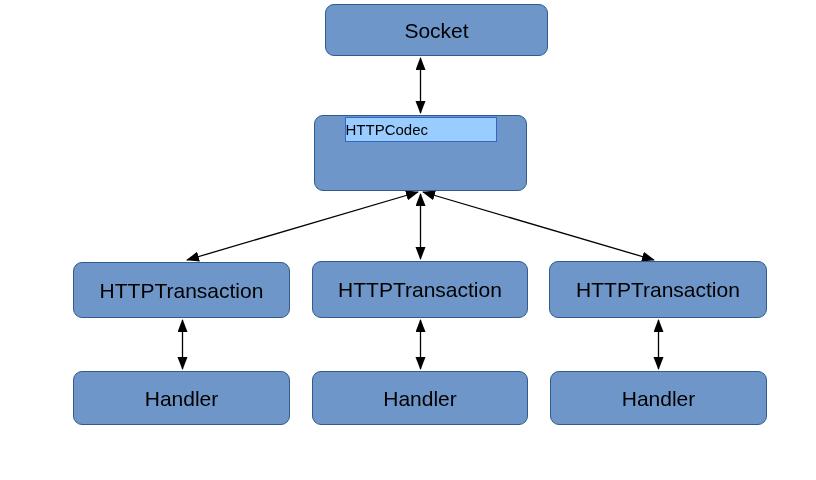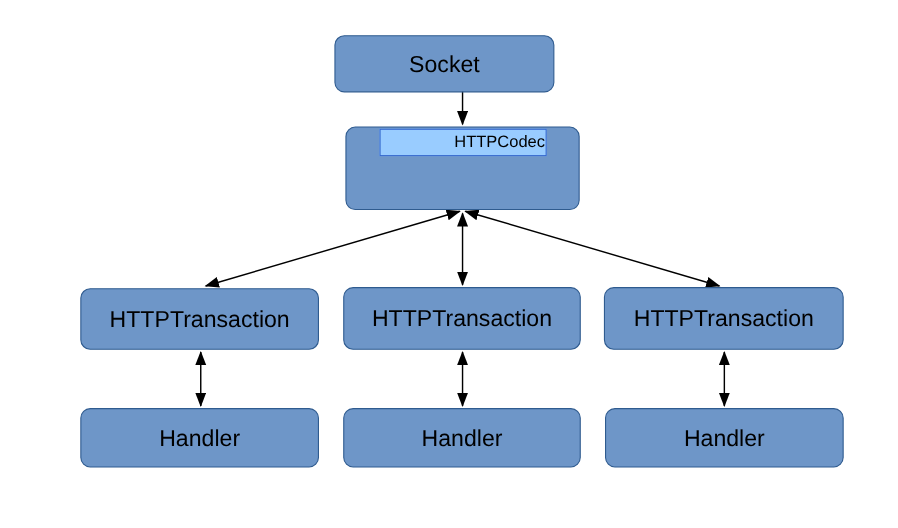--- a/index.html
+++ b/index.html
@@ -36,35 +36,35 @@
     background: var(--node-fill, #6e96c8);
     border: 1.5px solid var(--node-border, #2f5b8f);
     border-radius: 9px;
     display: flex;
     align-items: center;
     justify-content: center;
     font-size: 21px;
     line-height: 1;
     color: var(--text, #000000);
   }
-  .node-socket   { left: 304px; top: 4px;   width: 200px; height: 52px; margin-top: 28px; }
+  .node-socket   { left: 325px; top: 4px;   width: 223px; height: 52px; }
   .node-session  { left: 314px; top: 115px; width: 213px; height: 76px; padding-top: 26px; }
   .node-codec {
     position: absolute;
     box-sizing: border-box;
     left: 50%;
     top: 1px;
     transform: translateX(-50%);
     width: 152px;
     height: 25px;
     background: var(--codec-fill, #99ccff);
     border: 1px solid var(--codec-border, #3366cc);
     display: flex;
     align-items: center;
-    justify-content: flex-end;
+    justify-content: flex-start;
     font-size: 15px;
     color: var(--text, #000000);
   }
   .node-transaction-left   { left: 73px;  top: 262px; width: 217px; height: 56px; }
   .node-transaction-middle { left: 312px; top: 261px; width: 216px; height: 57px; }
   .node-transaction-right  { left: 549px; top: 261px; width: 218px; height: 57px; }
   .node-handler-left   { left: 73px;  top: 371px; width: 217px; height: 54px; }
   .node-handler-middle { left: 312px; top: 371px; width: 216px; height: 54px; }
   .node-handler-right  { left: 550px; top: 371px; width: 217px; height: 54px; }
   .node-label {

